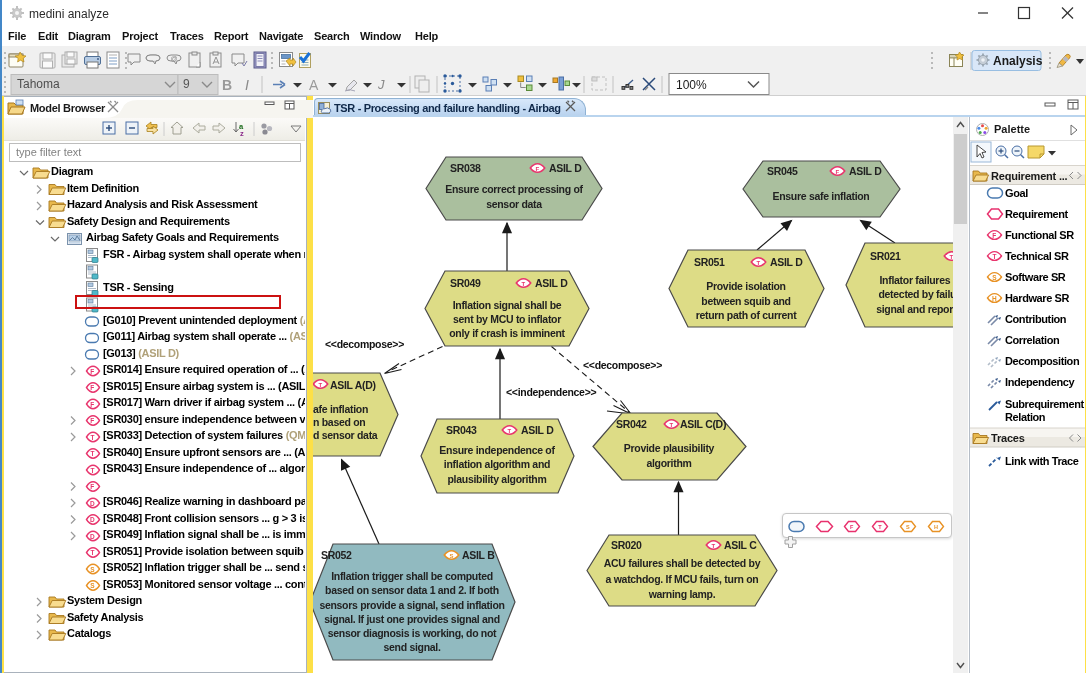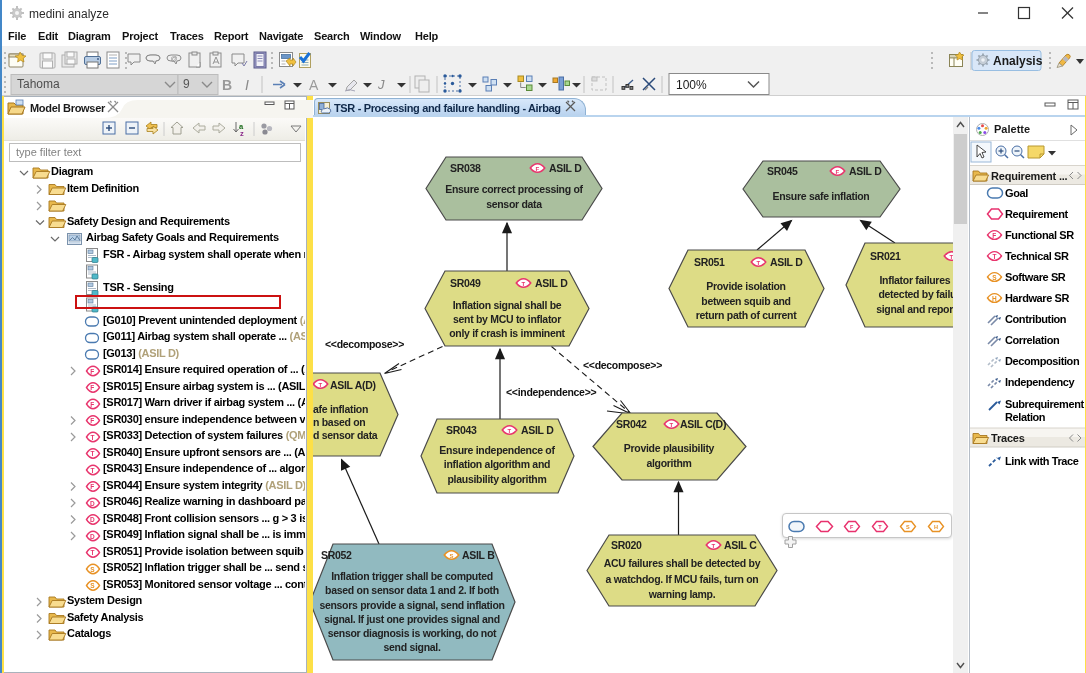--- a/index.html
+++ b/index.html
@@ -494,35 +494,35 @@
           <use href="#s-eyeo" x="82" y="466.5"></use>
             <text x="86.3" y="474.5" font-size="6.5" font-weight="700" fill="#e89225">S</text>
           <use href="#s-eyeo" x="82" y="483"></use>
             <text x="86.3" y="491" font-size="6.5" font-weight="700" fill="#e89225">S</text>
           <use href="#s-folder" x="45" y="496.5"></use>
           <use href="#s-folder" x="45" y="513"></use>
           <use href="#s-folder" x="45" y="529.5"></use>
         </svg>
         <div class="trow" style="left:47px;top:68px">Diagram</div>
         <div class="trow" style="left:63px;top:84.5px">Item Definition</div>
+        <div class="trow" style="left:63px;top:101px">Hazard Analysis and Risk Assessment</div>
         <div class="trow" style="left:63px;top:117.5px">Safety Design and Requirements</div>
         <div class="trow" style="left:82px;top:134px">Airbag Safety Goals and Requirements</div>
         <div class="trow" style="left:99px;top:150.5px">FSR - Airbag system shall operate when re</div>
         <div class="trow" style="left:99px;top:183.5px">TSR - Sensing</div>
         <div class="trow" style="left:99px;top:216.5px">[G010] Prevent unintended deployment <span class="tan">(A</span></div>
         <div class="trow" style="left:99px;top:233px">[G011] Airbag system shall operate ... <span class="tan">(ASIL</span></div>
         <div class="trow" style="left:99px;top:249.5px">[G013]  <span class="tan">(ASIL D)</span></div>
         <div class="trow" style="left:99px;top:266px">[SR014] Ensure required operation of ... (AS</div>
         <div class="trow" style="left:99px;top:282.5px">[SR015] Ensure airbag system is ... (ASIL D)</div>
         <div class="trow" style="left:99px;top:299px">[SR017] Warn driver if airbag system ... (AS</div>
         <div class="trow" style="left:99px;top:315.5px">[SR030] ensure independence between vis</div>
         <div class="trow" style="left:99px;top:332px">[SR033] Detection of system failures <span class="tan">(QM)</span></div>
         <div class="trow" style="left:99px;top:348.5px">[SR040] Ensure upfront sensors are ... (ASIL</div>
         <div class="trow" style="left:99px;top:365px">[SR043] Ensure independence of ... algorith</div>
-        <div class="trow" style="left:99px;top:381.5px">[SR044] Ensure system integrity <span class="tan">(ASIL D)</span></div>
         <div class="trow" style="left:99px;top:398px">[SR046] Realize warning in dashboard pane</div>
         <div class="trow" style="left:99px;top:414.5px">[SR048] Front collision sensors ... g &gt; 3 is s</div>
         <div class="trow" style="left:99px;top:431px">[SR049] Inflation signal shall be ... is immin</div>
         <div class="trow" style="left:99px;top:447.5px">[SR051] Provide isolation between squib ...</div>
         <div class="trow" style="left:99px;top:464px">[SR052] Inflation trigger shall be ... send sig</div>
         <div class="trow" style="left:99px;top:480.5px">[SR053] Monitored sensor voltage ... contr</div>
         <div class="trow" style="left:63px;top:497px">System Design</div>
         <div class="trow" style="left:63px;top:513.5px">Safety Analysis</div>
         <div class="trow" style="left:63px;top:530px">Catalogs</div>
         <div style="position:absolute;left:71px;top:198px;width:206px;height:14px;border:2px solid #cc1111"></div>

